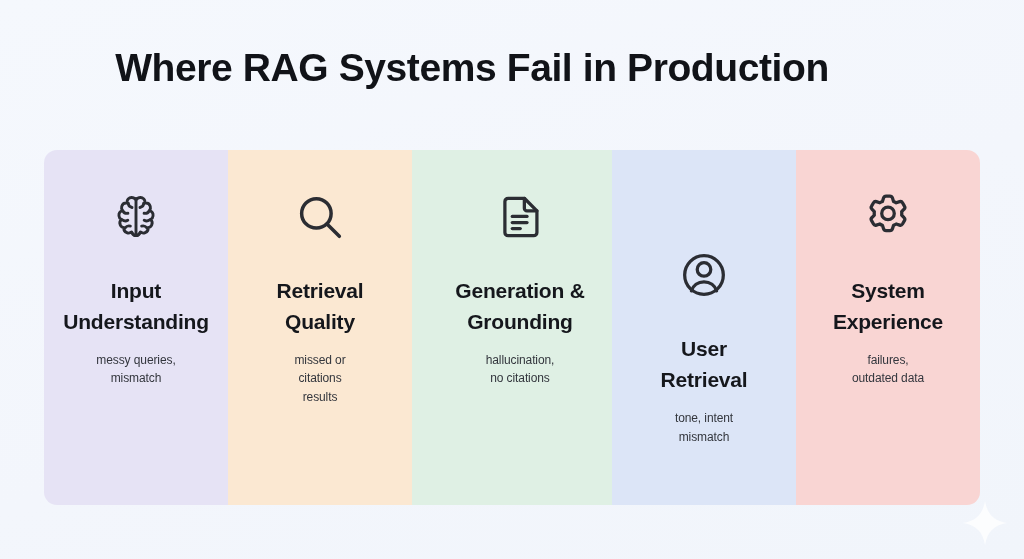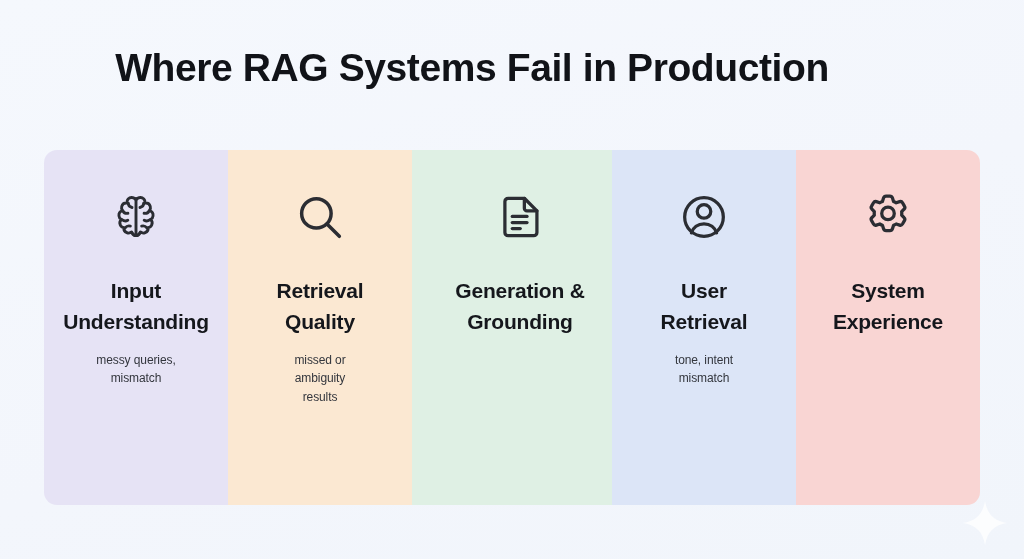--- a/index.html
+++ b/index.html
@@ -140,42 +140,46 @@
           <circle cx="21" cy="21" r="12.2"></circle>
           <path d="M30 30 L40 40"></path>
         </svg>
       </span>
       <div class="card-heading">
         <span>Retrieval</span><br>
         <span>Quality</span>
       </div>
       <div class="card-desc">
         <span>missed or</span><br>
-        <span>ambiguity</span><br>
+        <span>citations</span><br>
         <span>results</span>
       </div>
     </div>
 
     <div class="card" style="background:#dff0e4;padding-left:16px;">
       <span class="card-icon">
         <svg viewBox="0 0 48 48" fill="none" stroke="#2b2d33" stroke-width="2.7" stroke-linecap="round" stroke-linejoin="round">
           <path d="M11.5 11.2c0-1.5 1.2-2.7 2.7-2.7h13.4L38 18.9v17.9c0 1.5-1.2 2.7-2.7 2.7H14.2c-1.5 0-2.7-1.2-2.7-2.7z"></path>
           <path d="M27.6 8.5v8.3c0 1.2 1 2.1 2.1 2.1H38"></path>
           <path d="M17.6 23.5h12.2"></path>
           <path d="M17.6 28.6h12.2"></path>
           <path d="M17.6 33.6h6.6"></path>
         </svg>
       </span>
       <div class="card-heading">
         <span>Generation &amp;</span><br>
         <span>Grounding</span>
       </div>
-    </div>
-
-    <div class="card" style="background:#dce5f7;">
+      <div class="card-desc">
+        <span>hallucination,</span><br>
+        <span>no citations</span>
+      </div>
+    </div>
+
+    <div class="card" style="background:#dce5f7;justify-content:center;">
       <span class="card-icon">
         <svg viewBox="0 0 48 48" fill="none" stroke="#2b2d33" stroke-width="2.7" stroke-linecap="round" stroke-linejoin="round">
           <circle cx="24" cy="24" r="16"></circle>
           <circle cx="24" cy="19.4" r="5.6"></circle>
           <path d="M13.6 37.2c1.2-4.6 5.4-7.6 10.4-7.6s9.2 3 10.4 7.6"></path>
         </svg>
       </span>
       <div class="card-heading">
         <span>User</span><br>
         <span>Retrieval</span>
@@ -189,20 +193,24 @@
     <div class="card" style="background:#f9d5d3;">
       <span class="card-icon">
         <svg viewBox="0 0 48 48" fill="none" stroke="#2b2d33" stroke-width="2.7" stroke-linecap="round" stroke-linejoin="round">
           <path d="M20.3 8.3c.3-.9 1.1-1.5 2.1-1.5h3.2c1 0 1.8.6 2.1 1.5l.9 2.8c.8.3 1.5.7 2.2 1.1l2.8-.9c.9-.3 1.9 0 2.4.9l1.6 2.8c.5.8.4 1.9-.3 2.5l-2 2.1c.1.4.1.9.1 1.4s0 .9-.1 1.4l2 2.1c.7.7.8 1.7.3 2.5l-1.6 2.8c-.5.8-1.5 1.2-2.4.9l-2.8-.9c-.7.5-1.4.8-2.2 1.1l-.9 2.8c-.3.9-1.1 1.5-2.1 1.5h-3.2c-1 0-1.8-.6-2.1-1.5l-.9-2.8c-.8-.3-1.5-.7-2.2-1.1l-2.8.9c-.9.3-1.9 0-2.4-.9l-1.6-2.8c-.5-.8-.4-1.9.3-2.5l2-2.1c-.1-.4-.1-.9-.1-1.4s0-.9.1-1.4l-2-2.1c-.7-.7-.8-1.7-.3-2.5l1.6-2.8c.5-.8 1.5-1.2 2.4-.9l2.8.9c.7-.5 1.4-.8 2.2-1.1z"></path>
           <circle cx="24" cy="21" r="5.2"></circle>
         </svg>
       </span>
       <div class="card-heading">
         <span>System</span><br>
         <span>Experience</span>
+      </div>
+      <div class="card-desc">
+        <span>failures,</span><br>
+        <span>outdated data</span>
       </div>
     </div>
 
   </div>
 
   <div class="sparkle">
     <svg viewBox="0 0 46 46">
       <path d="M23 1 C25.5 14.5 31.5 20.5 45 23 C31.5 25.5 25.5 31.5 23 45 C20.5 31.5 14.5 25.5 1 23 C14.5 20.5 20.5 14.5 23 1 Z" fill="#ffffff" opacity="0.9"></path>
     </svg>
   </div>

